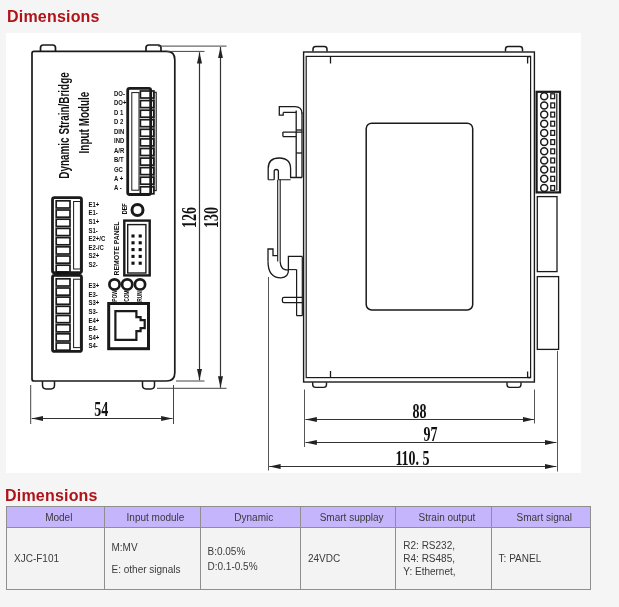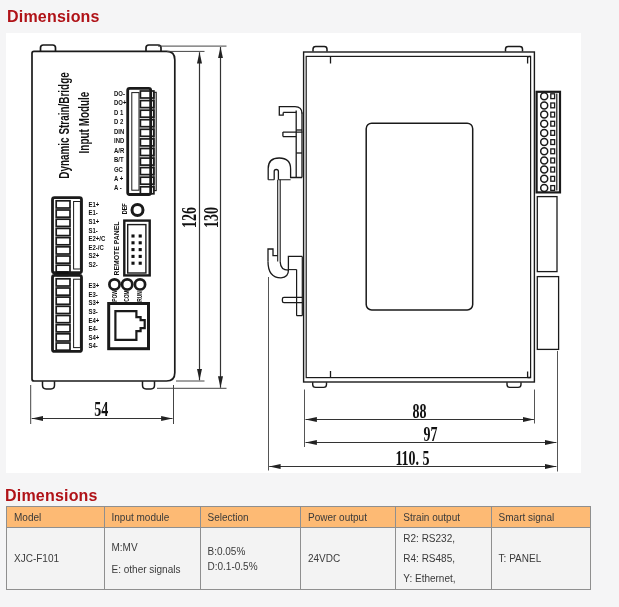--- a/index.html
+++ b/index.html
@@ -3,21 +3,21 @@
 <meta charset="utf-8">
 <style>
   html,body{margin:0;padding:0;}
   body{width:619px;height:607px;background:#f5f5f6;font-family:"Liberation Sans",sans-serif;overflow:hidden;}
   .page{position:relative;width:619px;height:607px;}
   .hdr{position:absolute;font-weight:bold;font-size:16px;color:#b01217;letter-spacing:.2px;}
   svg text{font-family:"Liberation Sans",sans-serif;fill:#111;stroke:none !important;}
   .dimtxt{font-family:"Liberation Serif",serif;font-weight:bold;font-size:20px;fill:#111;}
   table.sel{position:absolute;left:6px;top:506px;width:585px;border-collapse:collapse;table-layout:fixed;font-size:10px;color:#3a3a3a;}
   table.sel td,table.sel th{border:1px solid #8f8f8f;padding:0 0 0 7px;text-align:left;font-weight:normal;vertical-align:middle;}
-  table.sel th{background:#fdba74;height:20px;}
+  table.sel th{background:#c4b5fd;height:20px;text-align:center;}
   table.sel td{background:#f3f3f3;height:61px;}
 </style>
 </head>
 <body>
 <div class="page">
 
   <div class="hdr" style="left:7px;top:8px;">Dimensions</div>
 
   <div style="position:absolute;left:6px;top:33px;width:575px;height:440px;background:#ffffff;"></div>
 
@@ -291,43 +291,43 @@
         <col style="width:95.3px">
         <col>
       </colgroup>
     <tbody>
         <tr>
 
       <th>Model</th>
 
       <th>Input module</th>
 
-      <th>Selection</th>
-
-      <th>Power output</th>
+      <th>Dynamic</th>
+
+      <th>Smart supplay</th>
 
       <th>Strain output</th>
 
       <th>Smart signal</th>
     </tr>
     <tr>
 
       <td>XJC-F101</td>
 
       <td>
             <div style="line-height:22px;">M:MV<br>E: other signals</div>
           </td>
 
       <td>
             <div style="line-height:15px;">B:0.05%<br>D:0.1-0.5%</div>
           </td>
 
       <td>24VDC</td>
 
       <td>
-            <div style="line-height:20px;">R2: RS232,<br>R4: RS485,<br>Y: Ethernet,</div>
+            <div style="line-height:13px;">R2: RS232,<br>R4: RS485,<br>Y: Ethernet,</div>
           </td>
 
       <td>T: PANEL</td>
     </tr>
   </tbody>
     </table>
 </div>
 
 </body></html>

